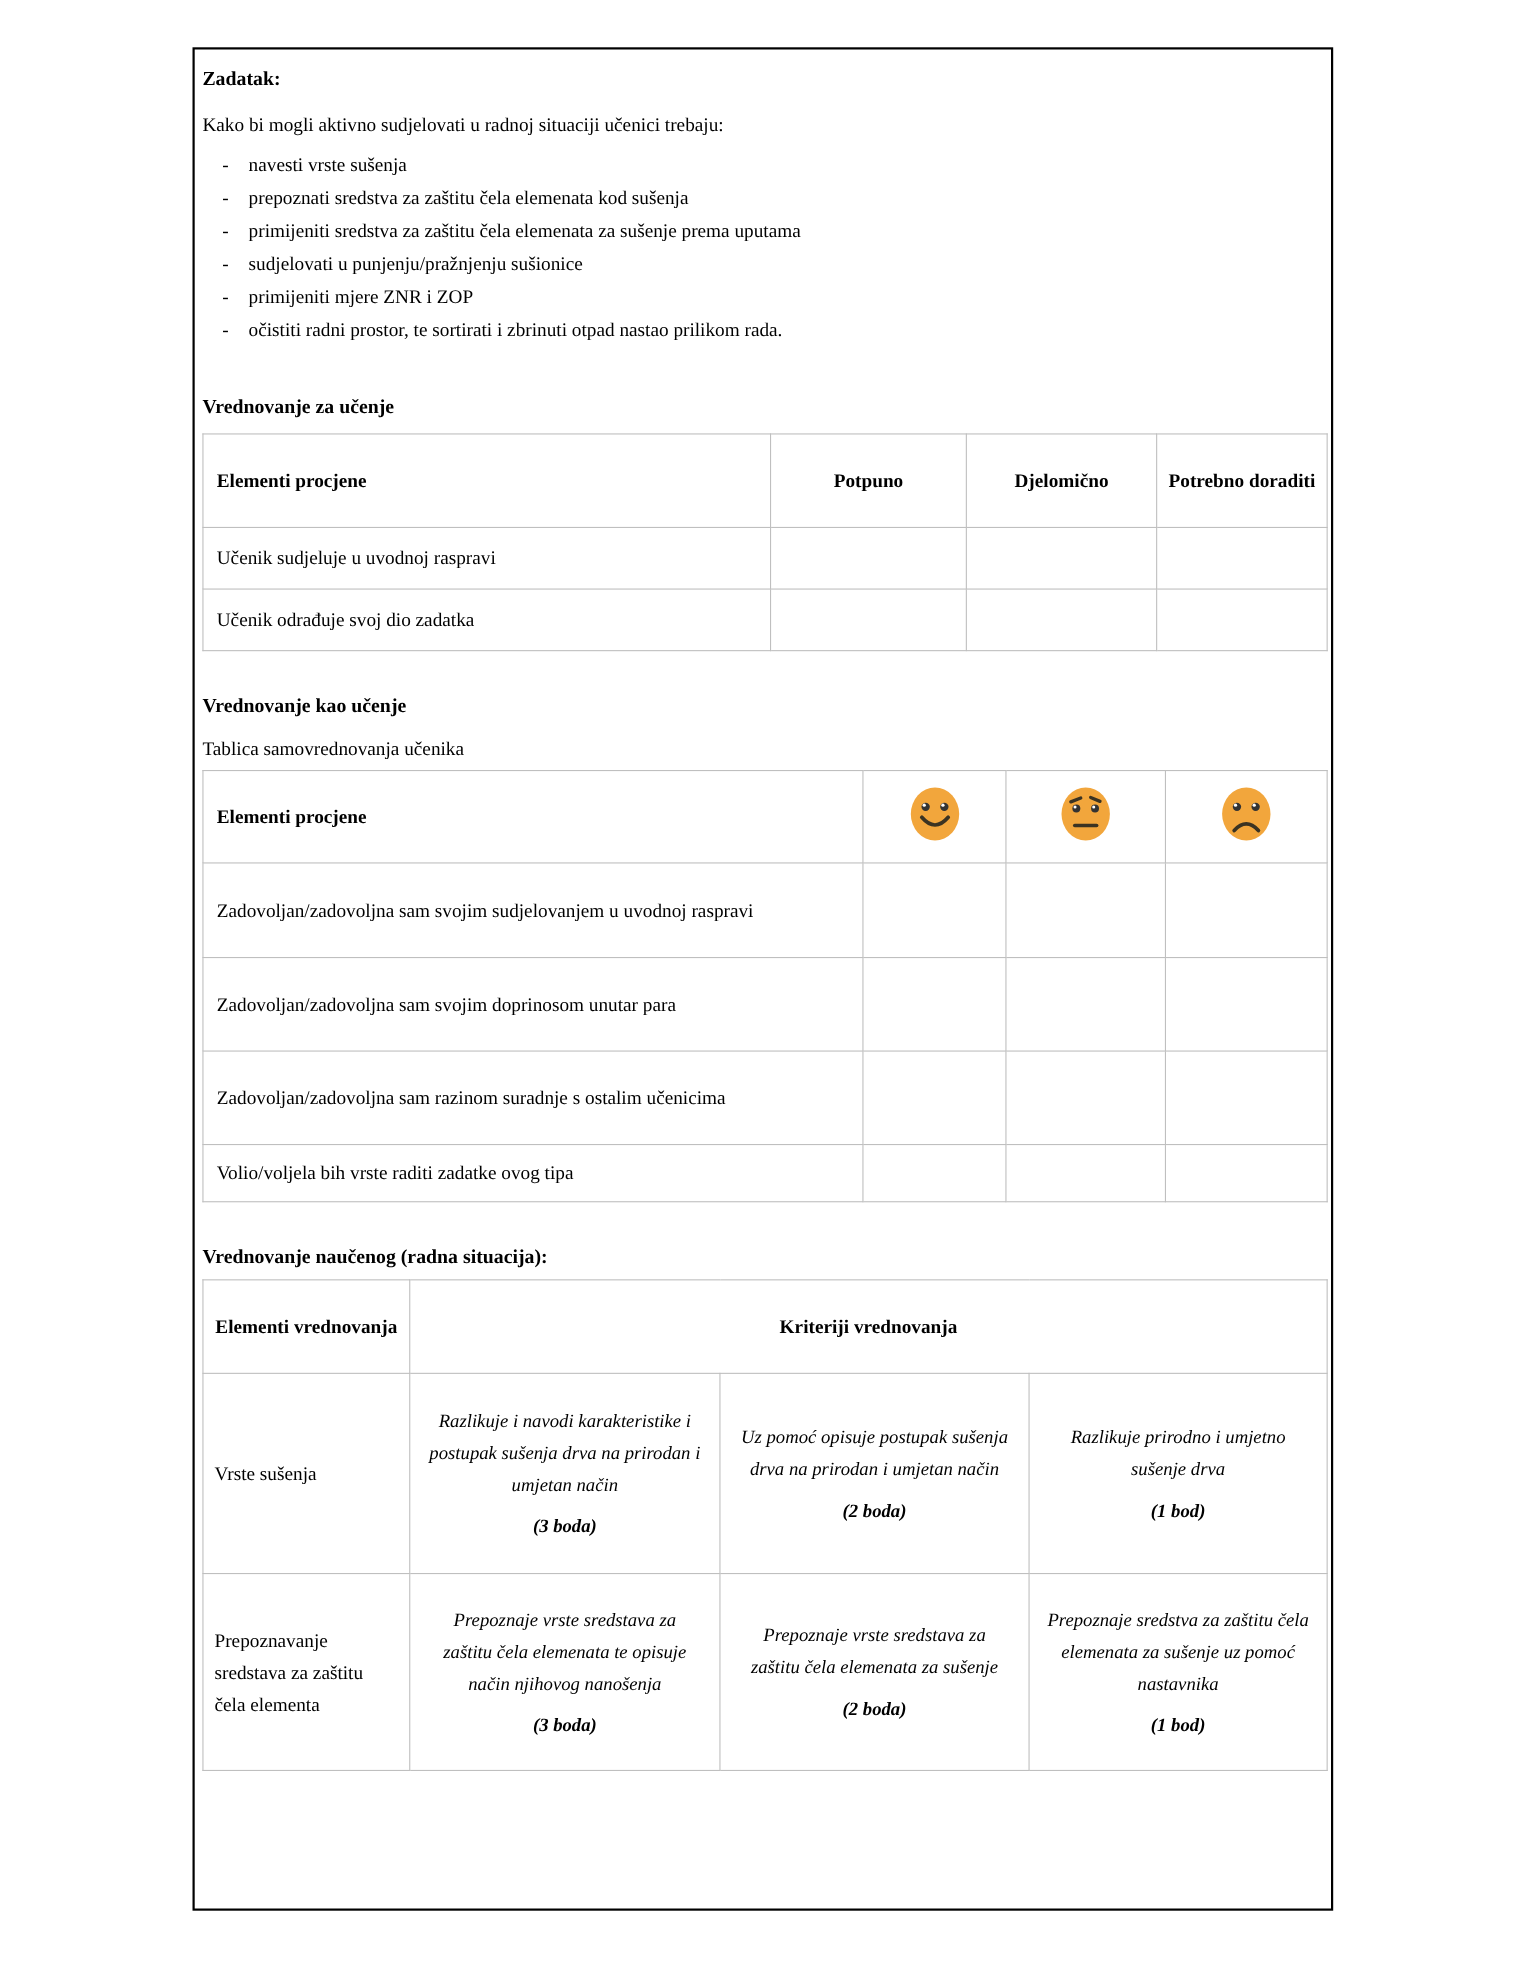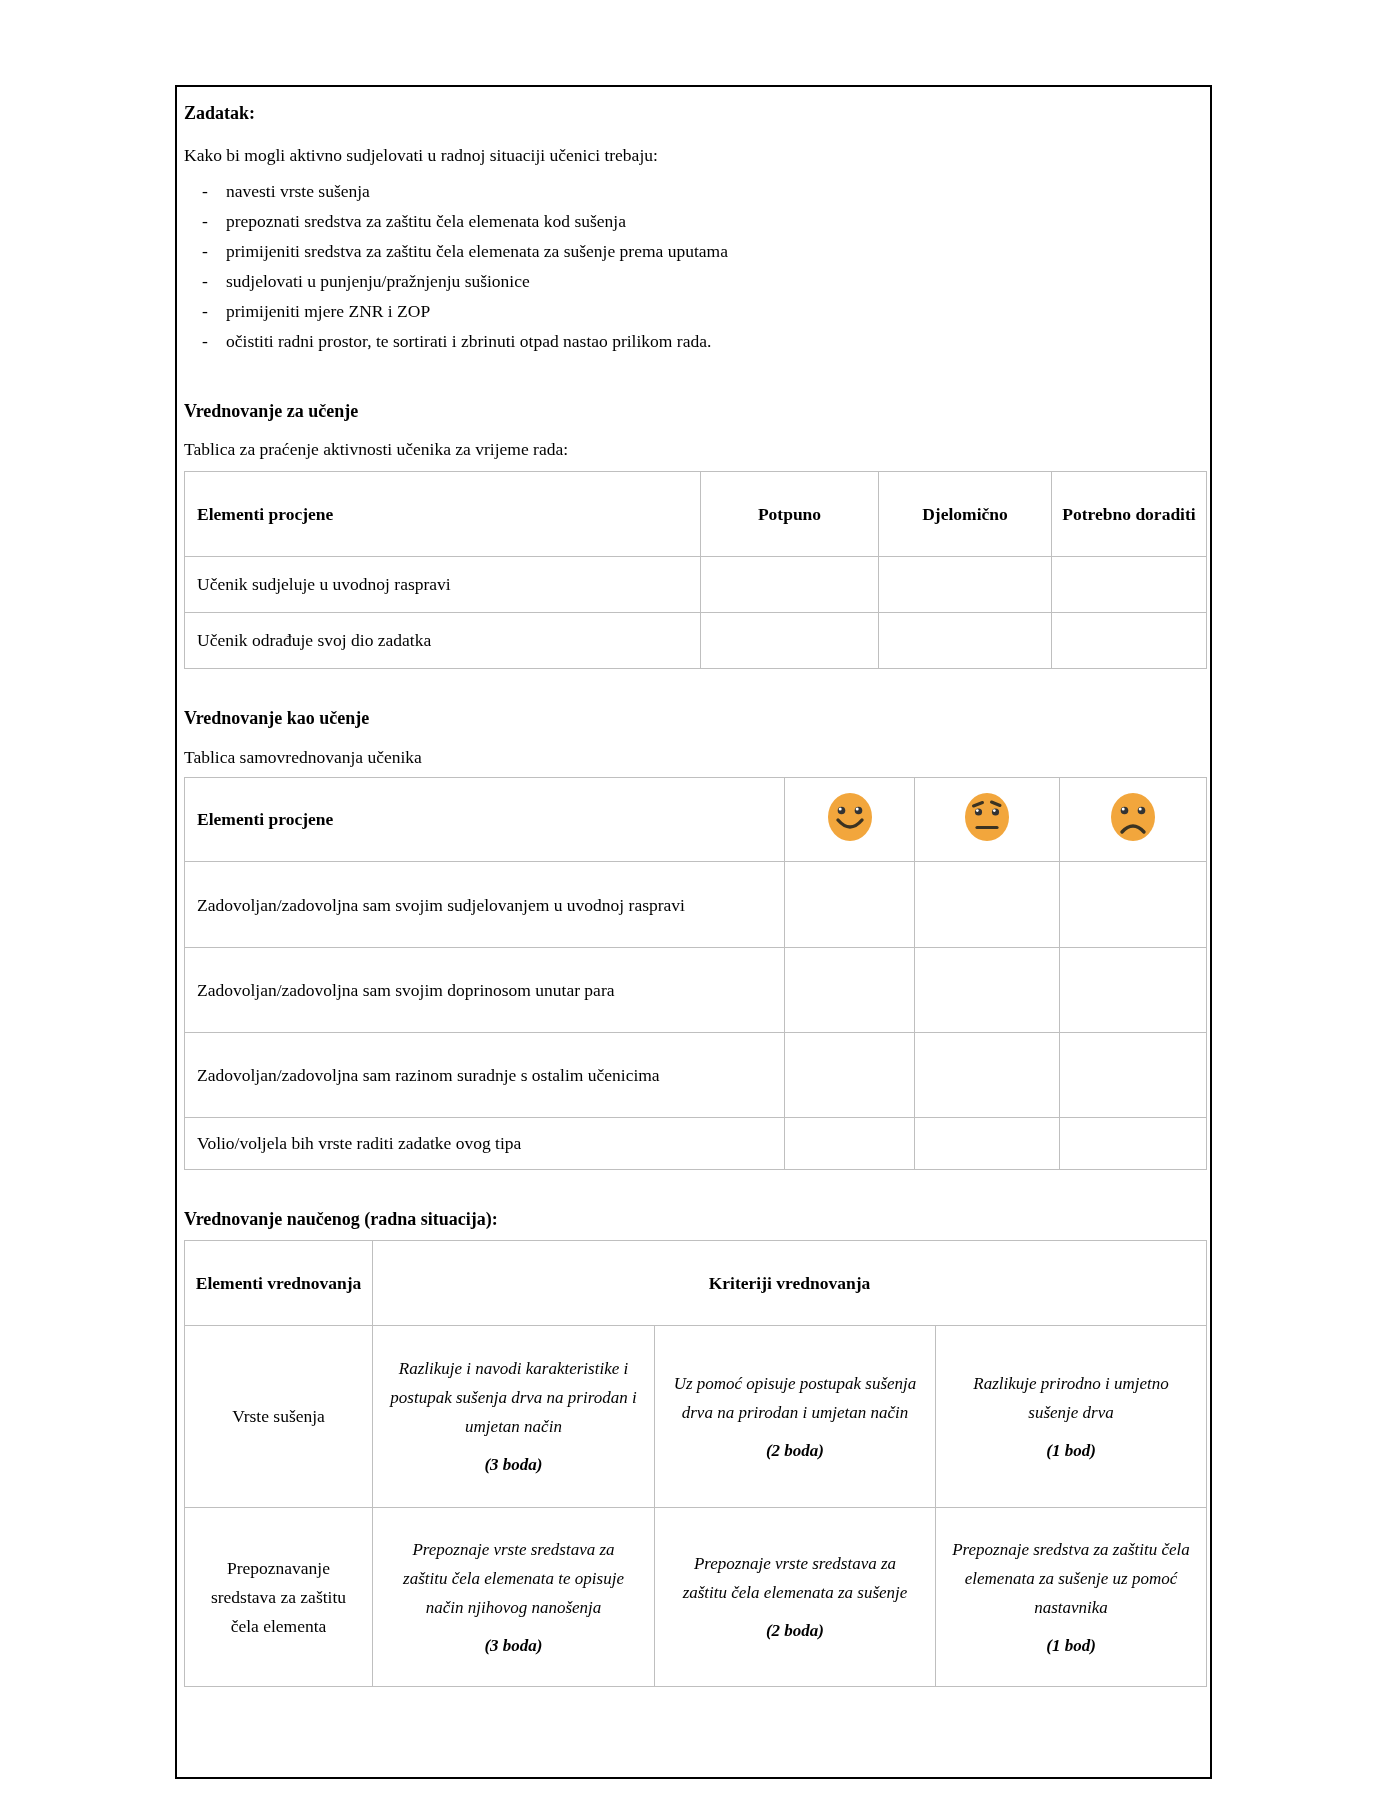--- a/index.html
+++ b/index.html
@@ -5,21 +5,20 @@
   html,body { margin:0; padding:0; }
   body {
     width:1386px; height:1797px; background:#ffffff; position:relative;
     font-family:"Liberation Serif", serif; color:#000;
     -webkit-font-smoothing:antialiased;
   }
   .frame {
     position:absolute; left:175px; top:43px; width:1037px; height:1694px;
     border:2px solid #000; box-sizing:border-box; background:#fff;
     padding:13px 4px 0 7px;
-    margin-top:42px;
   }
   .h-bold { font-weight:bold; font-size:18px; line-height:26px; }
   .body-text { font-size:17.5px; line-height:26px; }
   .task-heading { margin:0 0 16px 0; }
   .intro { margin:0 0 8px 0; }
   .bullets { margin:0; }
   .bullet-row { display:flex; line-height:30px; font-size:17.5px; }
   .bullet-marker { width:42px; text-align:center; flex:0 0 42px; }
   .bullet-text { flex:1; }
   .section-heading-1 { margin:42px 0 12px 0; }
@@ -42,21 +41,21 @@
   
   .t2-header { height:84px; }
   .t2-row-a { height:86px; }
   .t2-row-b { height:85px;padding-left:12px; }
   .t2-row-c { height:52px; }
   .emoji-wrap { display:block; width:48px; margin:0 auto; }
   
   .t3-header { height:85px; }
   .t3-row-a { height:182px; }
   .t3-row-b { height:179px; }
-  .t3-element { text-align:center; line-height:29px; padding:4px 10px; }
+  .t3-element { line-height:29px; padding:4px 10px; }
   .t3-crit { font-style:italic; text-align:center; line-height:29px; padding:0 16px; font-size:17px; }
   .t3-points { font-weight:bold; margin-top:9px; }
   .t3-head-center { text-align:center; line-height:27px; }
 </style>
 </head>
 <body>
 
 <div class="frame">
 
   <div class="h-bold task-heading">Zadatak:</div>
@@ -83,21 +82,20 @@
       <span class="bullet-marker">-</span>
       <span class="bullet-text">primijeniti mjere ZNR i ZOP</span>
     </div>
     <div class="bullet-row">
       <span class="bullet-marker">-</span>
       <span class="bullet-text">očistiti radni prostor, te sortirati i zbrinuti otpad nastao prilikom rada.</span>
     </div>
   </div>
 
   <div class="h-bold section-heading-1">Vrednovanje za učenje</div>
-  <div class="body-text subtitle">Tablica za praćenje aktivnosti učenika za vrijeme rada:</div>
 
   <table>
     <colgroup>
         <col style="width:516px">
         <col style="width:178px">
         <col style="width:173px">
         <col style="width:155px">
       </colgroup>
     <tbody>
         <tr class="t1-header">

